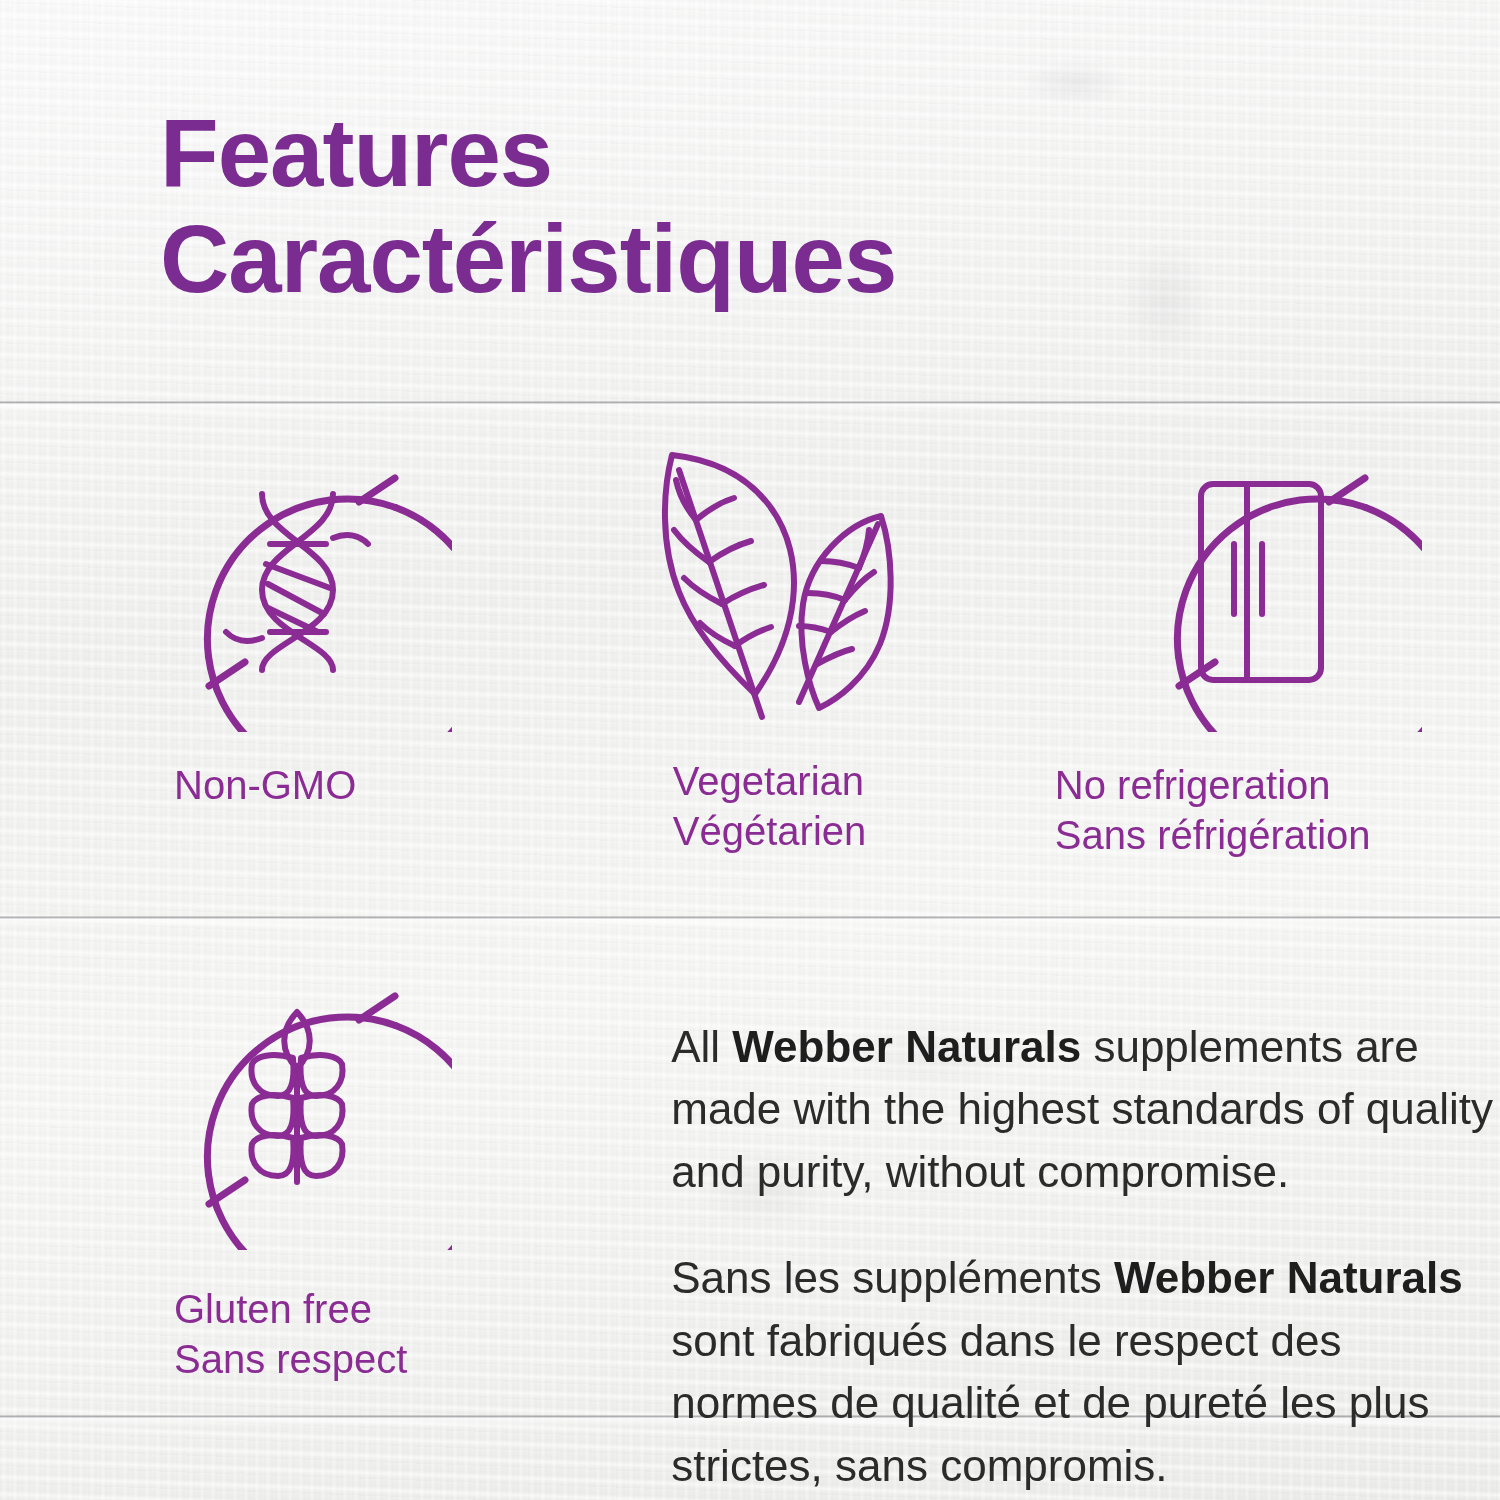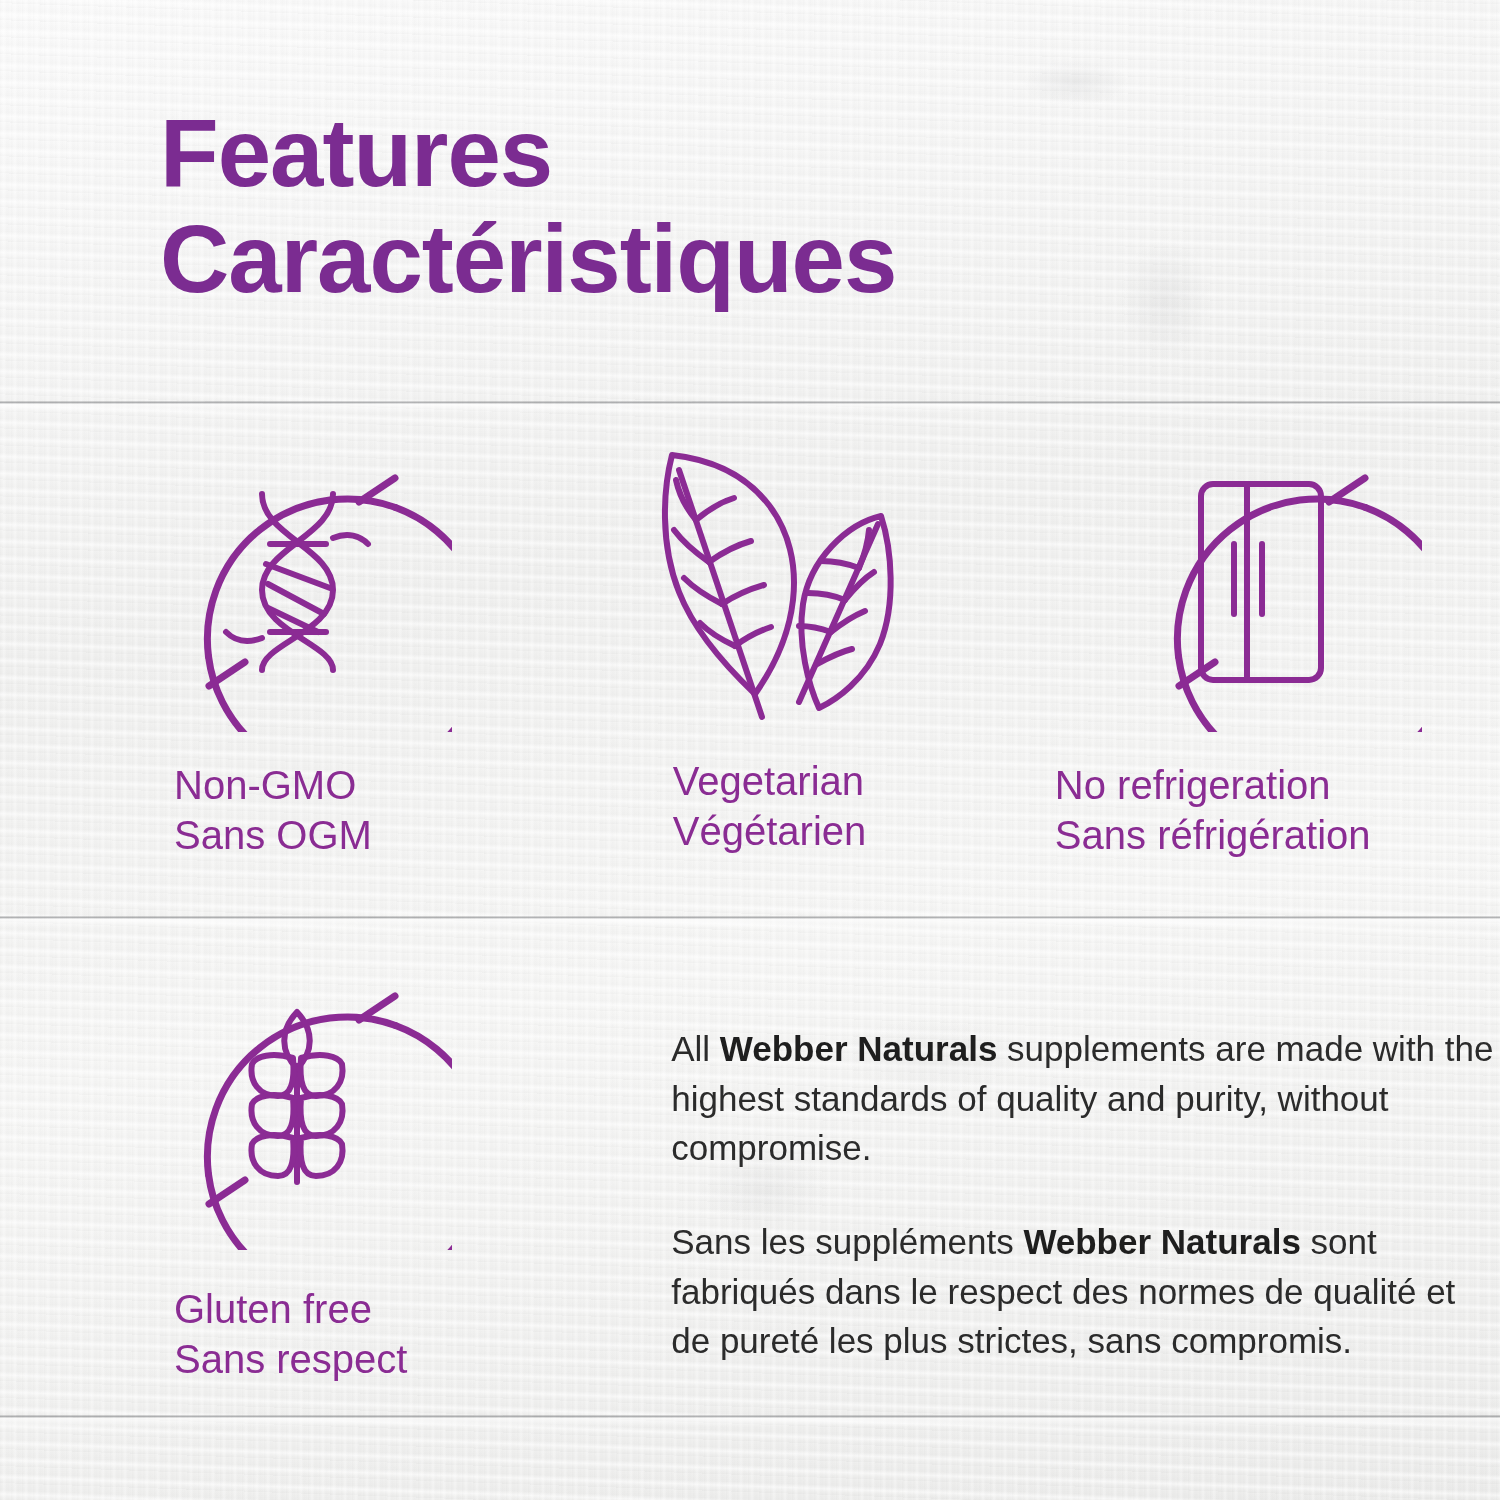--- a/index.html
+++ b/index.html
@@ -144,23 +144,23 @@
     align-items: flex-start;
   }
   #cell-gluten .feature-label { margin-left: 22px; margin-top: 34px; }
 
   #copy-block {
     width: 830px;
     padding-top: 62px;
   }
   .copy-p {
     color: #2b2b2b;
-    font-size: 35px;
+    font-size: 44px;
     line-height: 1.42;
-    margin: 12px 0 44px 0;
+    margin: 4px 0 44px 0;
     font-weight: 400;
   }
   .copy-p:last-child { margin-bottom: 0; }
   .copy-p b { font-weight: 700; color: #1e1e1e; }
 
   
   .ico { fill: none; stroke: #8B2B94; stroke-width: 7; stroke-linecap: round; stroke-linejoin: round; }
   .ico-thin { fill: none; stroke: #8B2B94; stroke-width: 6; stroke-linecap: round; stroke-linejoin: round; }
 </style>
 </head>
@@ -206,21 +206,20 @@
         <line class="ico-thin" x1="114" y1="132" x2="178" y2="156"></line>
         <line class="ico-thin" x1="116" y1="152" x2="172" y2="182"></line>
         <line class="ico-thin" x1="116" y1="176" x2="166" y2="200"></line>
         <line class="ico-thin" x1="118" y1="200" x2="174" y2="200"></line>
 
         <path class="ico-thin" d="M181 106 C196 100 208 104 216 112"></path>
         <path class="ico-thin" d="M110 206 C94 212 82 208 74 200"></path>
       </svg>
       <div class="feature-label">
         <span class="label-en">Non-GMO</span>
-        <span class="label-fr">Sans OGM</span>
       </div>
     </div>
 
     <div class="feature-cell" id="cell-vegetarian">
       <svg class="icon-box leaf-box" viewBox="0 0 300 300">
 
         <path class="ico-thin" d="M39 23 C128 33 168 98 160 168 C155 212 134 245 122 262
                                   C103 244 64 206 46 160 C27 112 30 58 39 23 Z"></path>
 
         <line class="ico-thin" x1="46" y1="38" x2="129" y2="285"></line>

